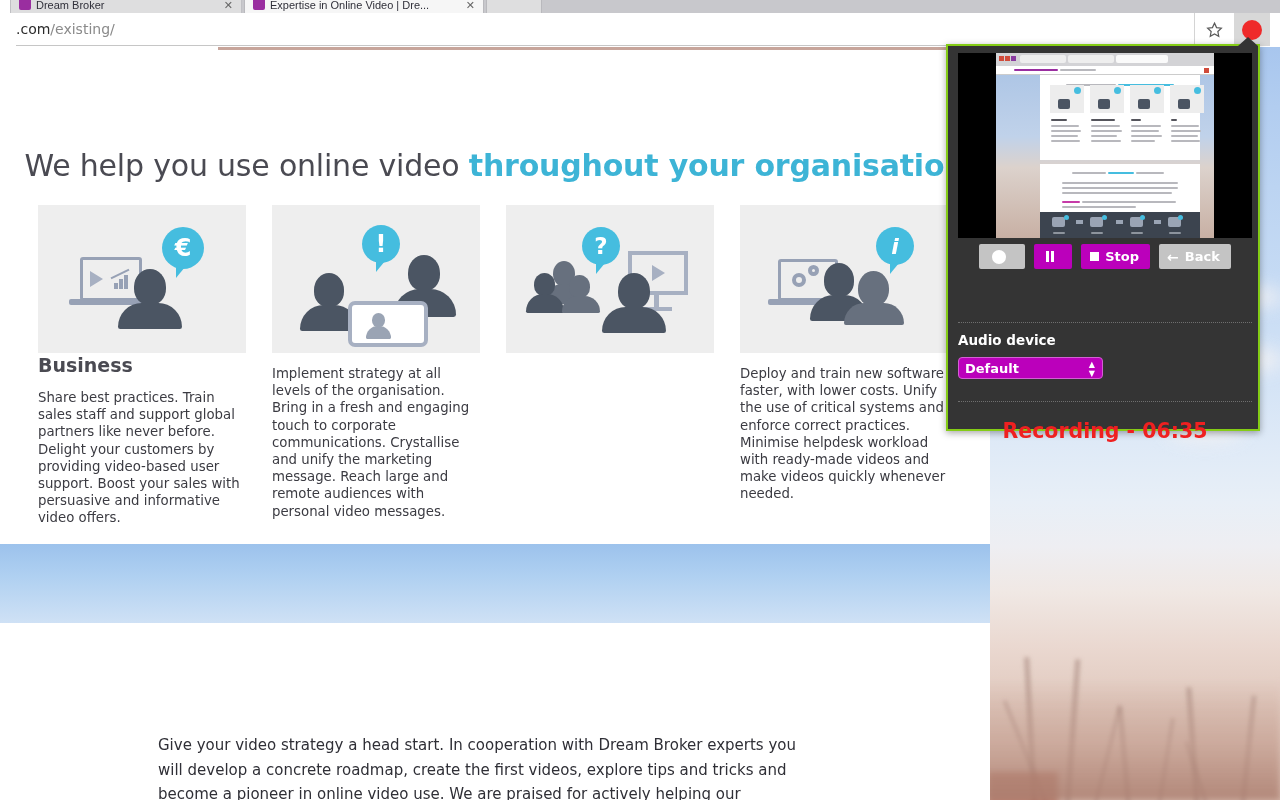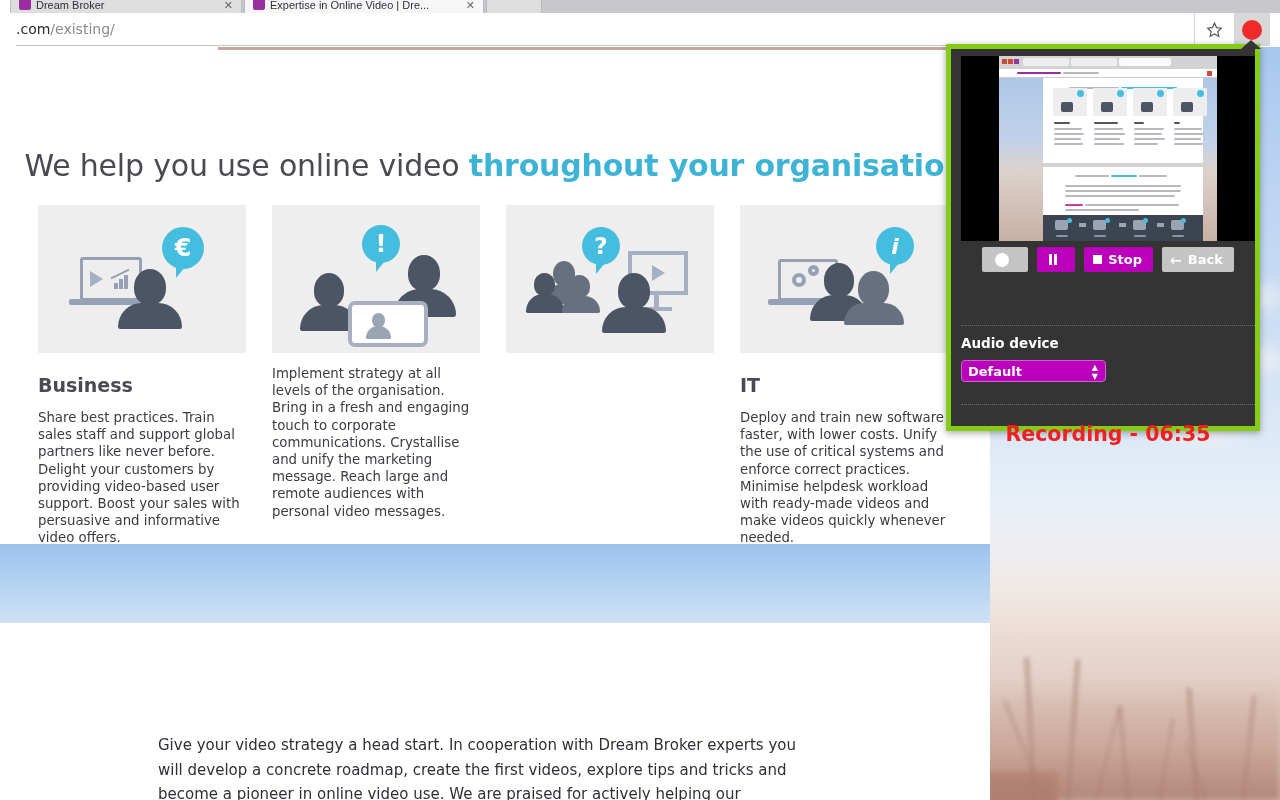--- a/index.html
+++ b/index.html
@@ -134,21 +134,20 @@
   .col-0 { left: 0; }
   .col-1 { left: 234px; }
   .col-2 { left: 468px; }
   .col-3 { left: 702px; }
 
   .col-img {
     width: 208px; height: 148px; background: #eeeeee;
     position: relative; overflow: hidden;
   }
   .col-h {
-    margin-top: 20px;
     font-family: "DejaVu Sans", sans-serif;
     font-size: 19px; font-weight: 700; color: #4a4a52; line-height: 24px;
   }
   .col-p {
     margin-top: 12px;
     font-family: "DejaVu Sans", sans-serif;
     font-size: 13.3px; color: #3b3b42; line-height: 17.2px;
   }
 
   
@@ -200,21 +199,21 @@
   .h-sub .accent { color: #3db4d6; font-weight: 700; }
   .body-p {
     position: absolute; top: 686px; left: 158px; width: 664px;
     font-family: "DejaVu Sans", sans-serif;
     font-size: 15px; color: #2f2f36; line-height: 24.6px;
   }
 
   
   .recorder {
     position: absolute; top: 44px; left: 946px; width: 314px; height: 387px;
-    background: #343434; border: 5px solid #84cc16; z-index: 60;
+    background: #343434; border: 2px solid #84cc16; z-index: 60;
     box-shadow: 0 2px 7px rgba(0,0,0,.35);
     font-family: "DejaVu Sans", sans-serif;
   }
   .rec-pointer {
     position: absolute; top: -9px; left: 290px;
     width: 0; height: 0;
     border-left: 10px solid transparent; border-right: 10px solid transparent;
     border-bottom: 9px solid #343434;
   }
   .preview {
@@ -408,21 +407,20 @@
           <div class="person">
             <div class="head" style="left:84px; top:58px; width:30px; height:34px;"></div>
             <div class="body" style="left:70px; top:90px; width:58px; height:26px;"></div>
           </div>
           <div class="person light">
             <div class="head" style="left:118px; top:66px; width:31px; height:35px;"></div>
             <div class="body" style="left:104px; top:98px; width:60px; height:22px;"></div>
           </div>
           <div class="bubble" style="left:136px; top:22px; width:38px; height:38px; font-size:22px; font-style:italic;">i</div>
         </div>
-        <div class="col-h">IT</div>
         <div class="col-p">Deploy and train new software faster, with lower costs. Unify the use of critical systems and enforce correct practices. Minimise helpdesk workload with ready-made videos and make videos quickly whenever needed.</div>
       </div>
     </div>
 
 
     <div class="body-p">Give your video strategy a head start. In cooperation with Dream Broker experts you will develop a concrete roadmap, create the first videos, explore tips and tricks and become a pioneer in online video use. We are praised for actively helping our customers realise the full potential and benefits of online video.</div>
 
   </div>
 
   <div class="chrome">

